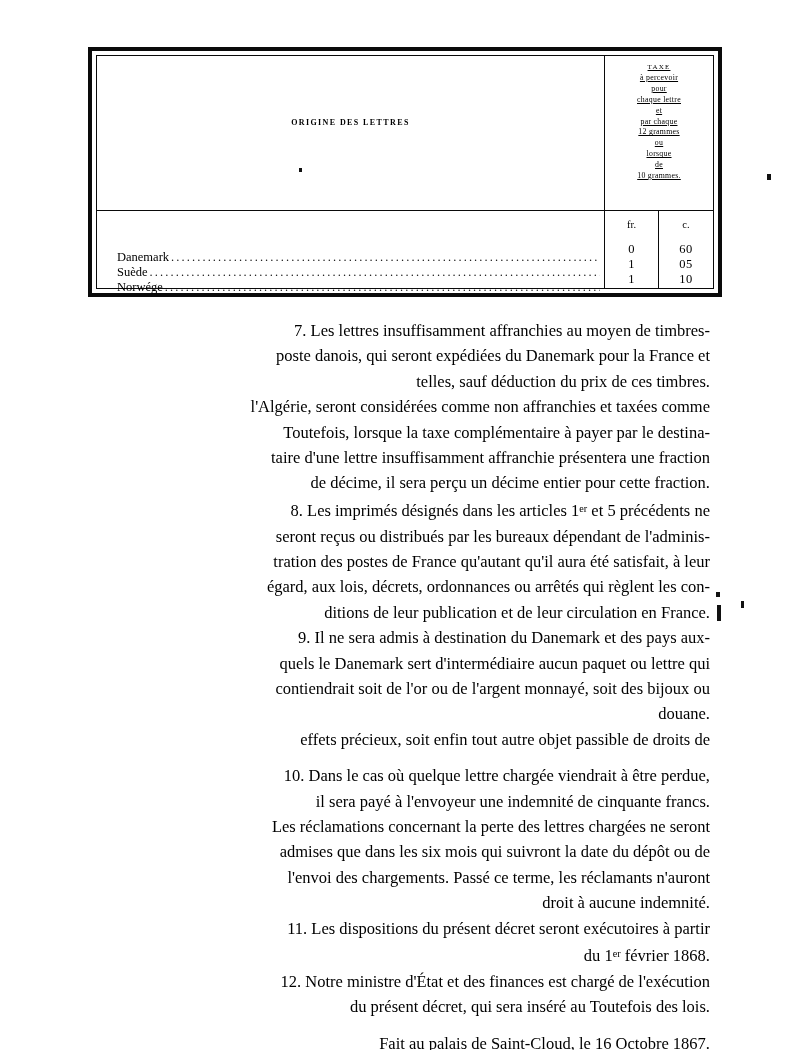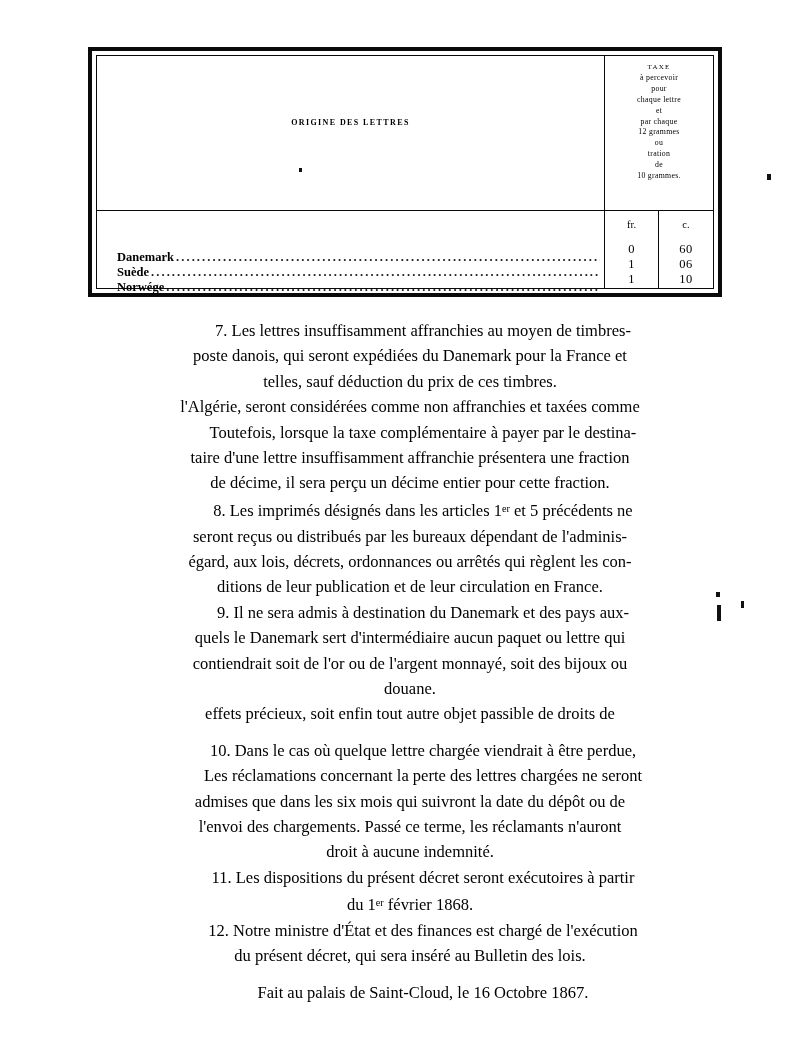--- a/index.html
+++ b/index.html
@@ -45,20 +45,21 @@
     flex-direction: column;
     border-right: 1.5px solid #0a0a0a;
     box-sizing: border-box;
     gap: 8px;
   }
   .tbl-col-tax {
     flex: 0 0 108px;
     display: flex;
     flex-direction: column;
     box-sizing: border-box;
+    text-decoration: underline;
   }
 
   .origin-head {
     flex: 0 0 155px;
     position: relative;
     border-bottom: 1.5px solid #0a0a0a;
     box-sizing: border-box;
   }
   .origin-head-label {
     position: absolute;
@@ -91,21 +92,20 @@
     right: 4px;
     top: 31px;
   }
   .origin-row {
     display: flex;
     align-items: center;
     font-size: 12.5px;
     height: 15px;
     white-space: nowrap;
     overflow: hidden;
-    font-weight: bold;
   }
   .origin-row .country { flex: 0 0 auto; }
   .origin-row .leader {
     flex: 1 1 auto;
     overflow: hidden;
     white-space: nowrap;
     letter-spacing: 2.1px;
     font-size: 12.5px;
     margin-left: 2px;
     color: #1a1a1a;
@@ -159,21 +159,21 @@
   
   #article-text {
     position: absolute;
     left: 110px;
     top: 318px;
     width: 600px;
   }
   .para {
     font-size: 16.5px;
     line-height: 25.4px;
-    text-align: center;
+    text-align: right;
     margin: 0;
   }
   .para .ln {
     display: block;
     white-space: pre;
   }
   .para .ln.indent { text-indent: 26px; }
   .spacer-para { height: 11px; }
 
   sup.ordinal {
@@ -222,40 +222,40 @@
     <div class="tbl-col-tax">
       <div class="tax-head">
         <div class="tax-title">TAXE</div>
         <div>à percevoir</div>
         <div>pour</div>
         <div>chaque lettre</div>
         <div>et</div>
         <div>par chaque</div>
         <div>12 grammes</div>
         <div>ou</div>
-        <div>tration</div>
+        <div>lorsque</div>
         <div>de</div>
         <div>10 grammes.</div>
       </div>
       <div class="tax-body">
 
         <div class="tax-sub fr">
           <div class="unit">fr.</div>
           <div class="vals">
             <div>0</div>
             <div>1</div>
             <div>1</div>
           </div>
         </div>
 
         <div class="tax-sub c">
           <div class="unit">c.</div>
           <div class="vals">
             <div>60</div>
-            <div>06</div>
+            <div>05</div>
             <div>10</div>
           </div>
         </div>
 
       </div>
     </div>
 
   </div>
 </div>
 
@@ -275,53 +275,55 @@
 
   <p class="para">
     <span class="ln indent">Toutefois, lorsque la taxe complémentaire à payer par le destina-</span>
     <span class="ln">taire d'une lettre insuffisamment affranchie présentera une fraction</span>
     <span class="ln">de décime, il sera perçu un décime entier pour cette fraction.</span>
   </p>
 
   <p class="para">
     <span class="ln indent"><span>8. Les imprimés désignés dans les articles 1</span><sup class="ordinal">er</sup><span> et 5 précédents ne</span></span>
     <span class="ln">seront reçus ou distribués par les bureaux dépendant de l'adminis-</span>
+    <span class="ln">tration des postes de France qu'autant qu'il aura été satisfait, à leur</span>
     <span class="ln">égard, aux lois, décrets, ordonnances ou arrêtés qui règlent les con-</span>
     <span class="ln">ditions de leur publication et de leur circulation en France.</span>
   </p>
 
   <p class="para">
     <span class="ln indent">9. Il ne sera admis à destination du Danemark et des pays aux-</span>
     <span class="ln">quels le Danemark sert d'intermédiaire aucun paquet ou lettre qui</span>
     <span class="ln">contiendrait soit de l'or ou de l'argent monnayé, soit des bijoux ou</span>
     <span class="ln">douane.</span>
     <span class="ln">effets précieux, soit enfin tout autre objet passible de droits de</span>
   </p>
 
   <div class="spacer-para"></div>
 
   <p class="para">
     <span class="ln indent">10. Dans le cas où quelque lettre chargée viendrait à être perdue,</span>
+    <span class="ln">il sera payé à l'envoyeur une indemnité de cinquante francs.</span>
   </p>
 
   <p class="para">
     <span class="ln indent">Les réclamations concernant la perte des lettres chargées ne seront</span>
     <span class="ln">admises que dans les six mois qui suivront la date du dépôt ou de</span>
     <span class="ln">l'envoi des chargements. Passé ce terme, les réclamants n'auront</span>
     <span class="ln">droit à aucune indemnité.</span>
   </p>
 
   <p class="para">
     <span class="ln indent">11. Les dispositions du présent décret seront exécutoires à partir</span>
     <span class="ln"><span>du 1</span><sup class="ordinal">er</sup><span> février 1868.</span></span>
   </p>
 
   <p class="para">
     <span class="ln indent">12. Notre ministre d'État et des finances est chargé de l'exécution</span>
-    <span class="ln">du présent décret, qui sera inséré au Bulletin des lois.</span>
+    <span class="ln">du présent décret, qui sera inséré au Toutefois des lois.</span>
   </p>
 
   <div class="spacer-para"></div>
 
   <p class="para">
     <span class="ln indent">Fait au palais de Saint-Cloud, le 16 Octobre 1867.</span>
   </p>
 
 </div>
 

